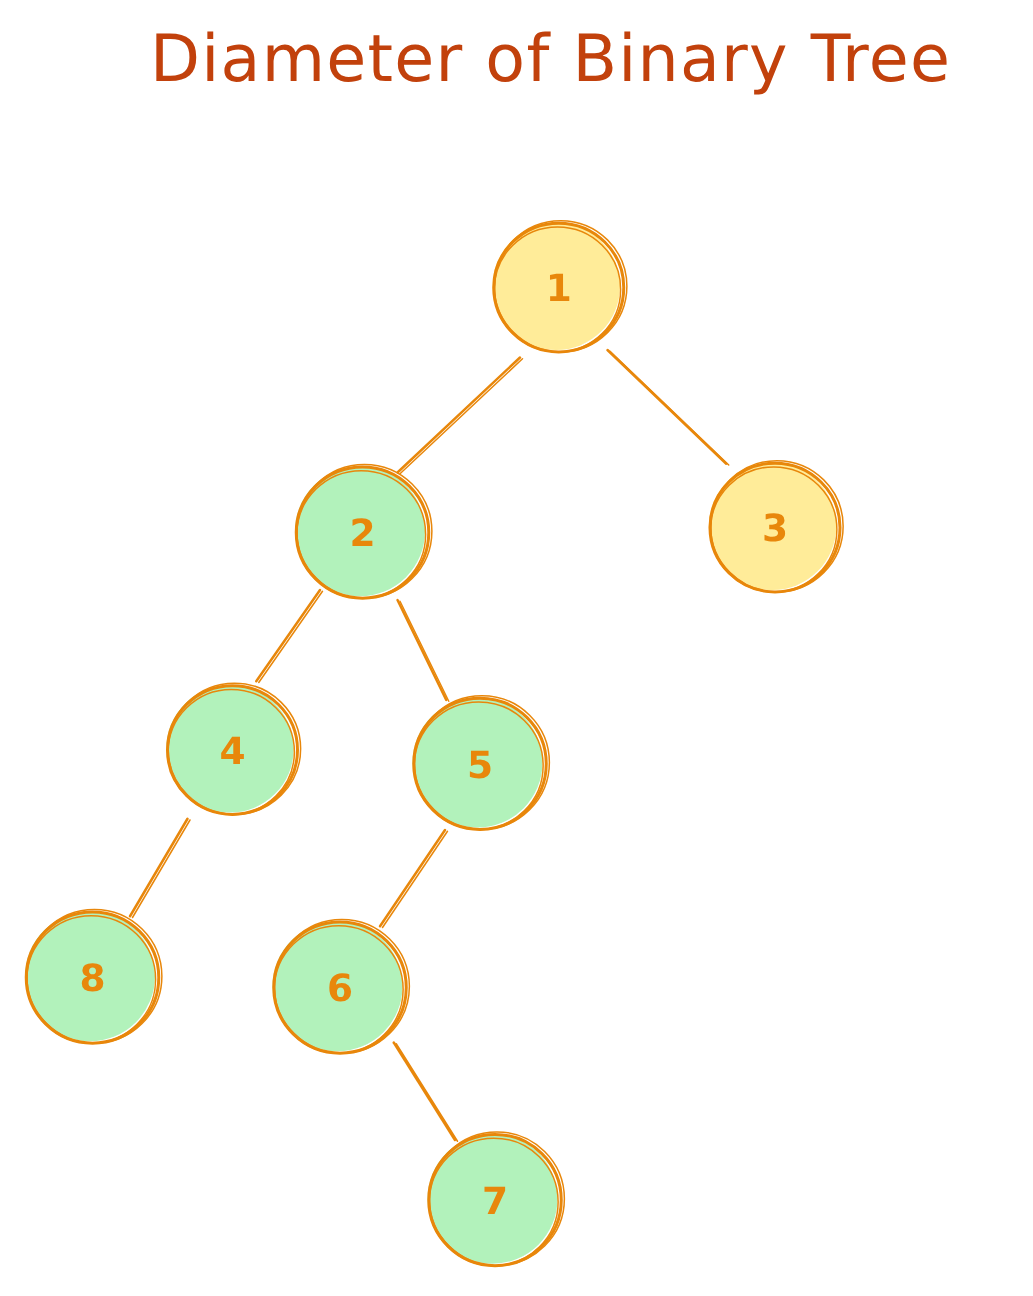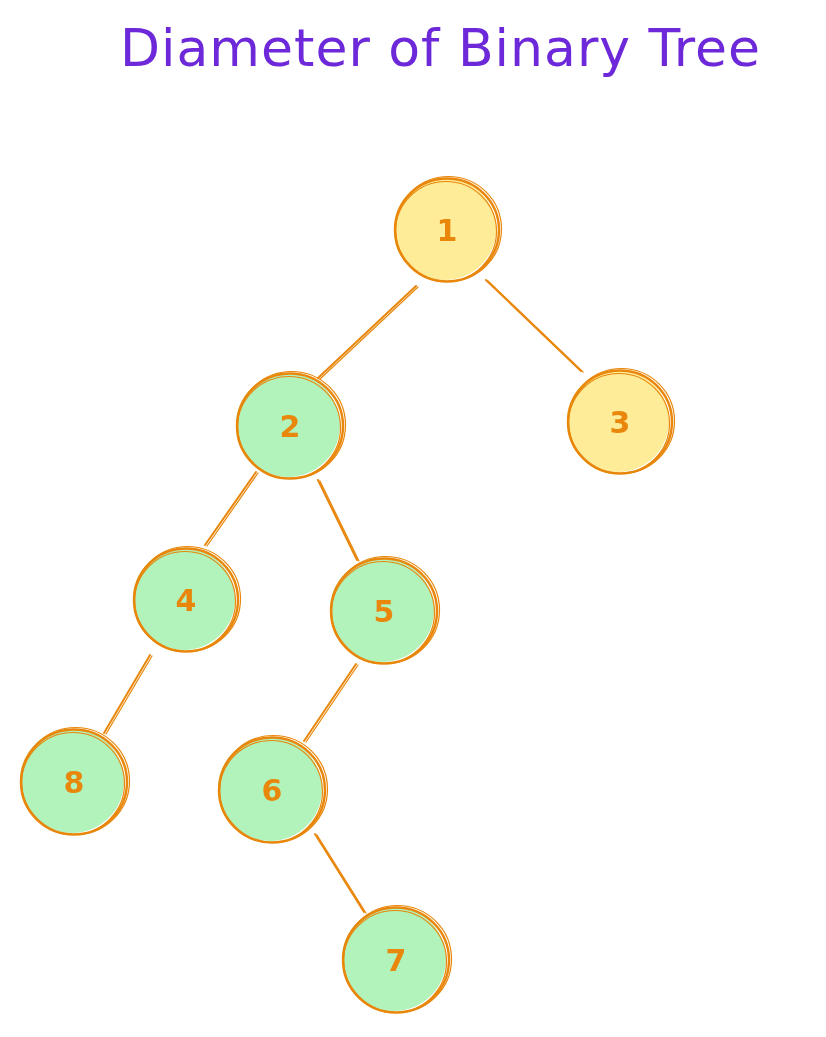--- a/index.html
+++ b/index.html
@@ -1,19 +1,19 @@
 <!DOCTYPE html>
 <html><head>
 <meta charset="utf-8">
 <style>
   html, body { margin: 0; padding: 0; background: #ffffff; }
   body { width: 826px; height: 1037px; position: relative; overflow: hidden;
          font-family: "DejaVu Sans", sans-serif; }
   #title { position: absolute; left: 120px; top: 18px; width: 700px; height: 80px;
-           color: #6d28d9; font-family: "DejaVu Sans", sans-serif; font-size: 52px;
+           color: #c2410c; font-family: "DejaVu Sans", sans-serif; font-size: 52px;
            letter-spacing: 1px; white-space: nowrap; font-weight: 400; }
   svg#tree { position: absolute; left: 0; top: 0; }
   .node-label { font-family: "DejaVu Sans", sans-serif; font-size: 30px; font-weight: 700; fill: #e8870b; }
 </style>
 </head>
 <body>
 
 <div id="title">Diameter of Binary Tree</div>
 
 <svg id="tree" width="826" height="1037">

